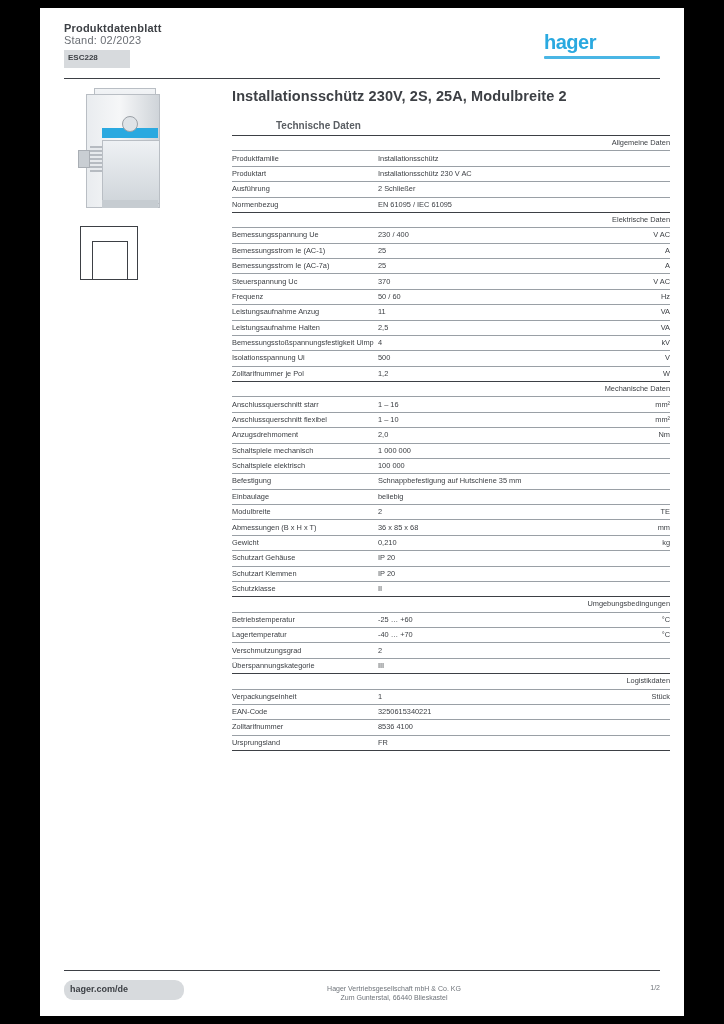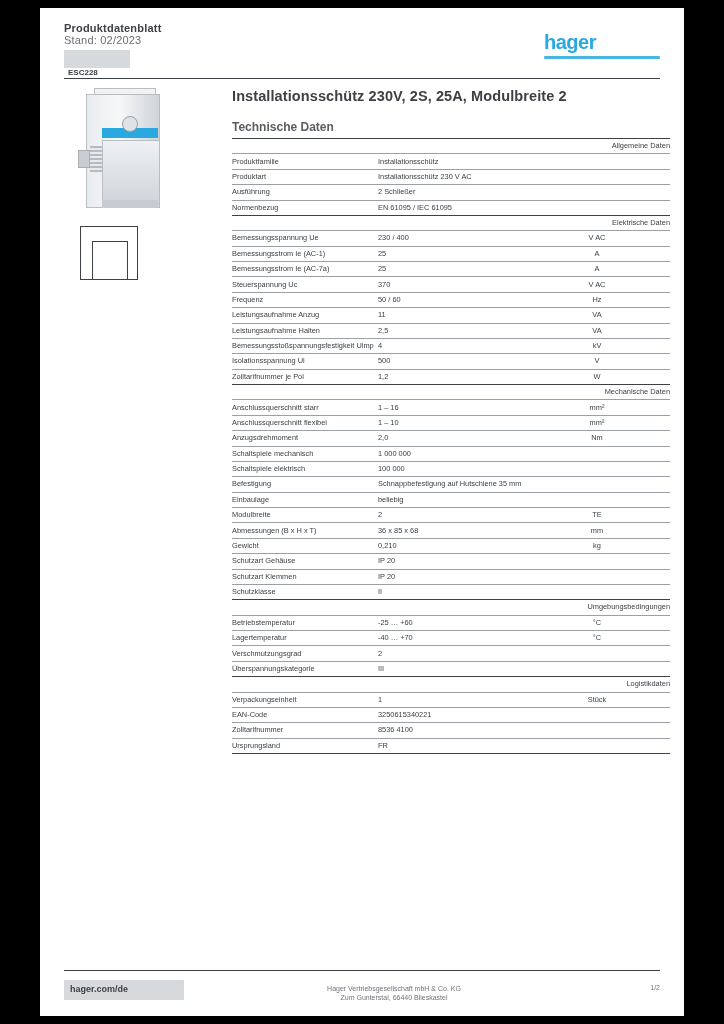--- a/index.html
+++ b/index.html
@@ -22,21 +22,21 @@
     position:absolute;left:0;top:2px;
     font-size:11px;line-height:12px;color:#3d4045;font-weight:bold;
     letter-spacing:.2px;
   }
   .doc-meta .l2{font-weight:normal;color:#6a6e74;}
   .doc-ref{
     position:absolute;left:0;top:30px;
     width:66px;height:18px;background:#d7dadd;
   }
   .doc-ref span{
-    display:block;padding:18px 4px;font-size:8px;color:#3d4045;font-weight:bold;
+    display:block;padding:3px 4px;font-size:8px;color:#3d4045;font-weight:bold;
   }
   .logo{
     position:absolute;right:0;top:6px;width:116px;height:34px;
   }
   .logo .word{
     position:absolute;left:0;top:4px;
     font-size:20px;line-height:25px;font-weight:bold;color:#2aa9e0;
     letter-spacing:-0.5px;
   }
   .logo .bar{
@@ -101,52 +101,52 @@
   }
   
   .main{
     position:absolute;left:192px;top:78px;width:438px;
   }
   .title{
     font-size:14.5px;font-weight:bold;color:#3d4045;line-height:20px;
     letter-spacing:.1px;
   }
   .subtitle{
-    margin-top:14px;font-size:12px;color:#5a5e63;font-weight:bold;
+    margin-top:14px;font-size:10px;color:#5a5e63;font-weight:bold;margin-left:44px;
   }
   .sec-rule{
     height:1px;background:#3d4045;margin-top:4px;
   }
   table.specs{
     width:438px;border-collapse:collapse;table-layout:fixed;
   }
   table.specs td{
     font-size:7.4px;color:#3d4045;vertical-align:top;
     padding:2.2px 0 2.2px 0;line-height:10px;
   }
   td.k{width:62px;padding-right:6px;}
   td.v{width:236px;}
-  td.u{width:118px;text-align:center;}
+  td.u{width:118px;text-align:right;}
   tr.rule td{border-bottom:1px solid #9aa0a6;}
   tr.thick td{border-bottom:1px solid #3d4045;margin-left:16px;}
   .grp{
     font-size:9px;font-weight:normal;color:#3d4045;padding-top:6px;text-align:right;
   }
   
   .bar{display:inline-block;height:5px;background:#6f747a;vertical-align:middle;border-radius:1px;opacity:.85;}
   
   .foot-rule{
     position:absolute;left:24px;top:962px;width:596px;height:1px;background:#3d4045;
   }
   .foot{
     position:absolute;left:24px;top:972px;width:596px;height:26px;
   }
   .foot .url{
     position:absolute;left:0;top:0;width:120px;height:20px;background:#d7dadd;
-    font-size:9px;color:#3d4045;font-weight:bold;padding:4px 0 0 6px;box-sizing:border-box;
+    font-size:9px;color:#3d4045;font-weight:bold;padding:4px 0 0 6px;box-sizing:border-box;border-radius:9px;
   }
   .foot .mid{
     position:absolute;left:200px;top:4px;width:260px;text-align:center;
     font-size:7px;color:#6f747a;line-height:9px;
   }
   .foot .pg{
     position:absolute;right:0;top:4px;font-size:7px;color:#6f747a;
   }
 </style>
 </head>

